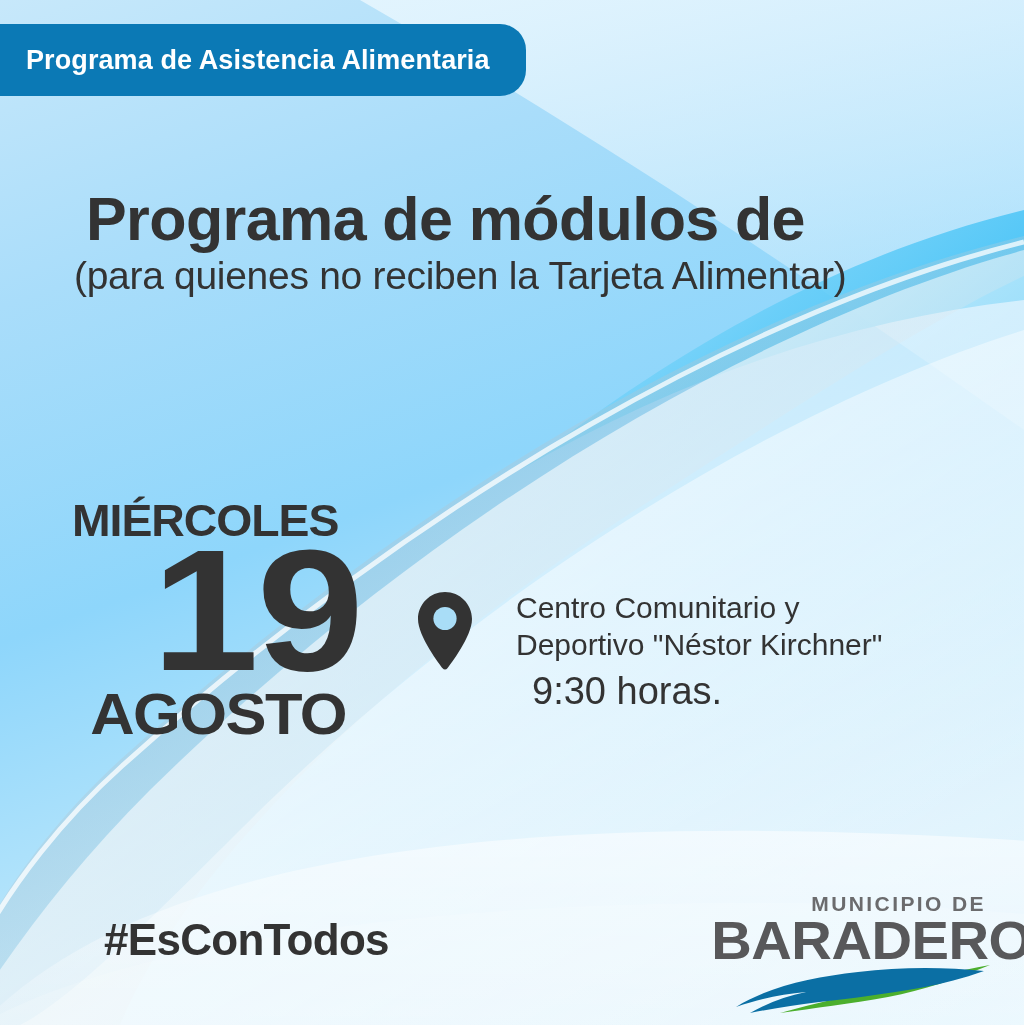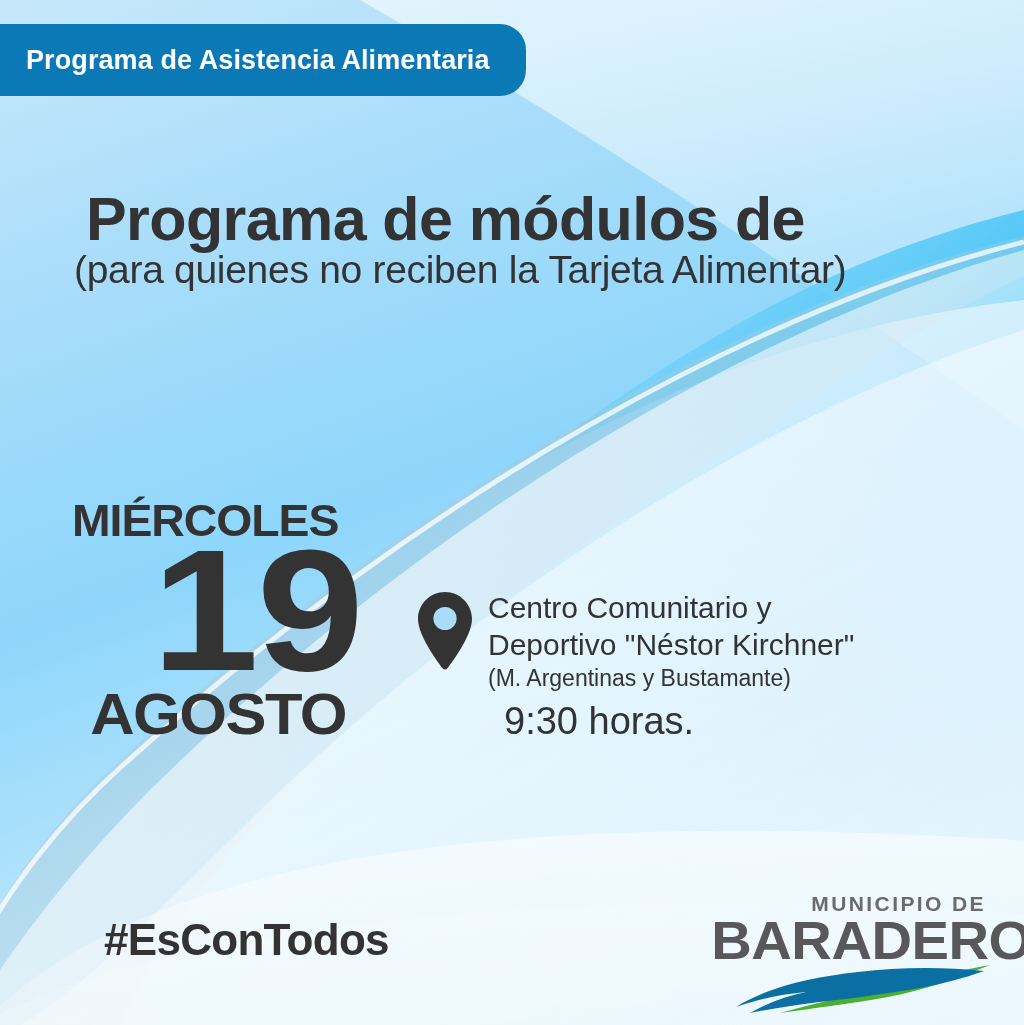--- a/index.html
+++ b/index.html
@@ -60,20 +60,21 @@
   .headline-line {
     color:#333333;
     font-size:61px;
     font-weight:bold;
     line-height:1.02;
     letter-spacing:-.6px;
     white-space:nowrap;
   }
   .headline-line.second { margin-left:10px; }
   .headline-sub {
+    margin-top:6px;
     margin-left:-12px;
     color:#333333;
     font-size:39px;
     font-weight:normal;
     line-height:1.05;
     letter-spacing:-.3px;
     white-space:nowrap;
   }
 
   
@@ -121,21 +122,21 @@
     top:588px;
     z-index:5;
     display:flex;
     align-items:flex-start;
     gap:16px;
   }
   .pin-icon {
     flex:0 0 auto;
     margin-top:4px;
   }
-  .venue-text { padding-top:2px; }
+  .venue-text { padding-top:2px;margin-left:28px; }
   .venue-line {
     color:#333333;
     font-size:30px;
     line-height:1.22;
     white-space:nowrap;
   }
   .venue-address {
     color:#333333;
     font-size:23px;
     line-height:1.26;
@@ -276,21 +277,20 @@
       <svg width="54" height="78" viewBox="0 0 54 78">
         <path d="M27,0 C12.1,0 0,12.1 0,27 C0,44.5 22.2,73.2 24.6,76.3
                  C25.8,77.9 28.2,77.9 29.4,76.3 C31.8,73.2 54,44.5 54,27
                  C54,12.1 41.9,0 27,0 Z" fill="#333333"></path>
         <circle cx="27" cy="26.5" r="11.6" fill="#a9ddf7"></circle>
       </svg>
     </span>
     <span class="venue-text">
       <div class="venue-line">Centro Comunitario y</div>
       <div class="venue-line">Deportivo "Néstor Kirchner"</div>
-      <div class="venue-address">(M. Argentinas y Bustamante)</div>
       <div class="venue-time">9:30 horas.</div>
     </span>
   </div>
 
   <div class="hashtag">#EsConTodos</div>
 
   <div class="logo">
     <div class="logo-municipio">MUNICIPIO DE</div>
     <div class="logo-name">BARADERO</div>
     <svg class="logo-swoosh" width="262" height="52" viewBox="0 0 262 52">

